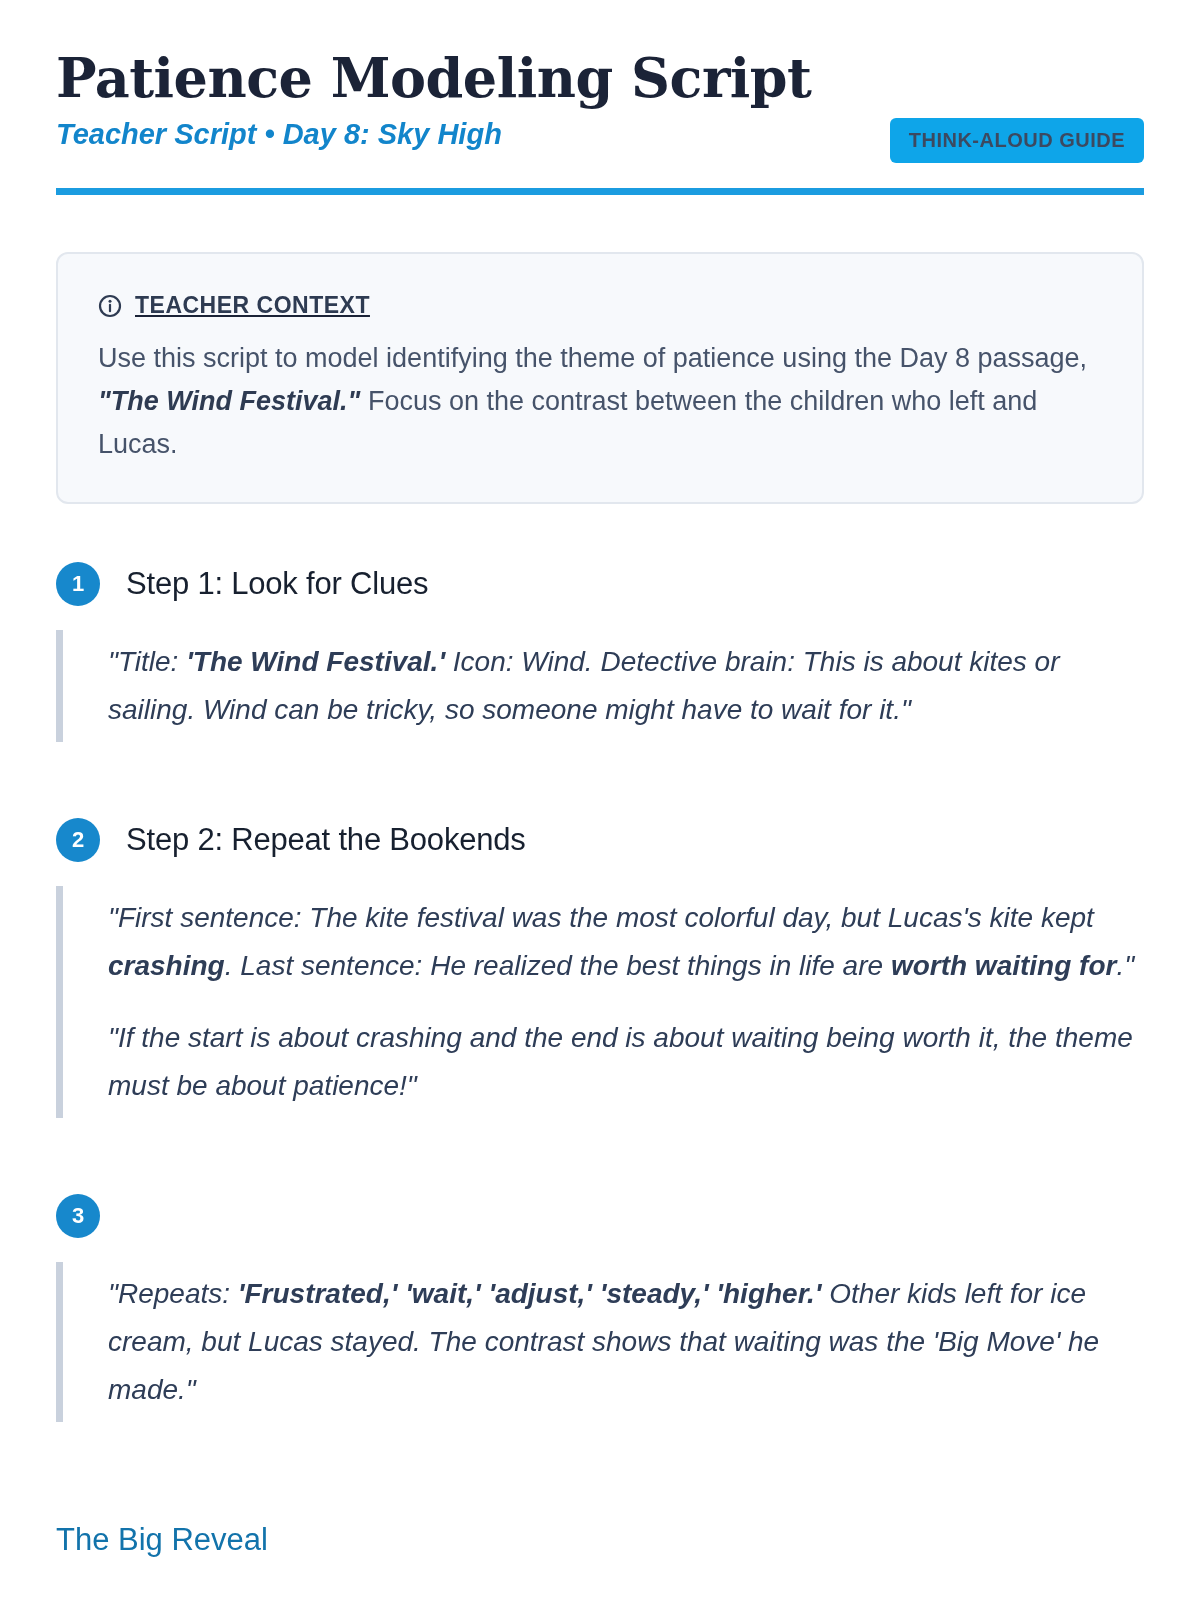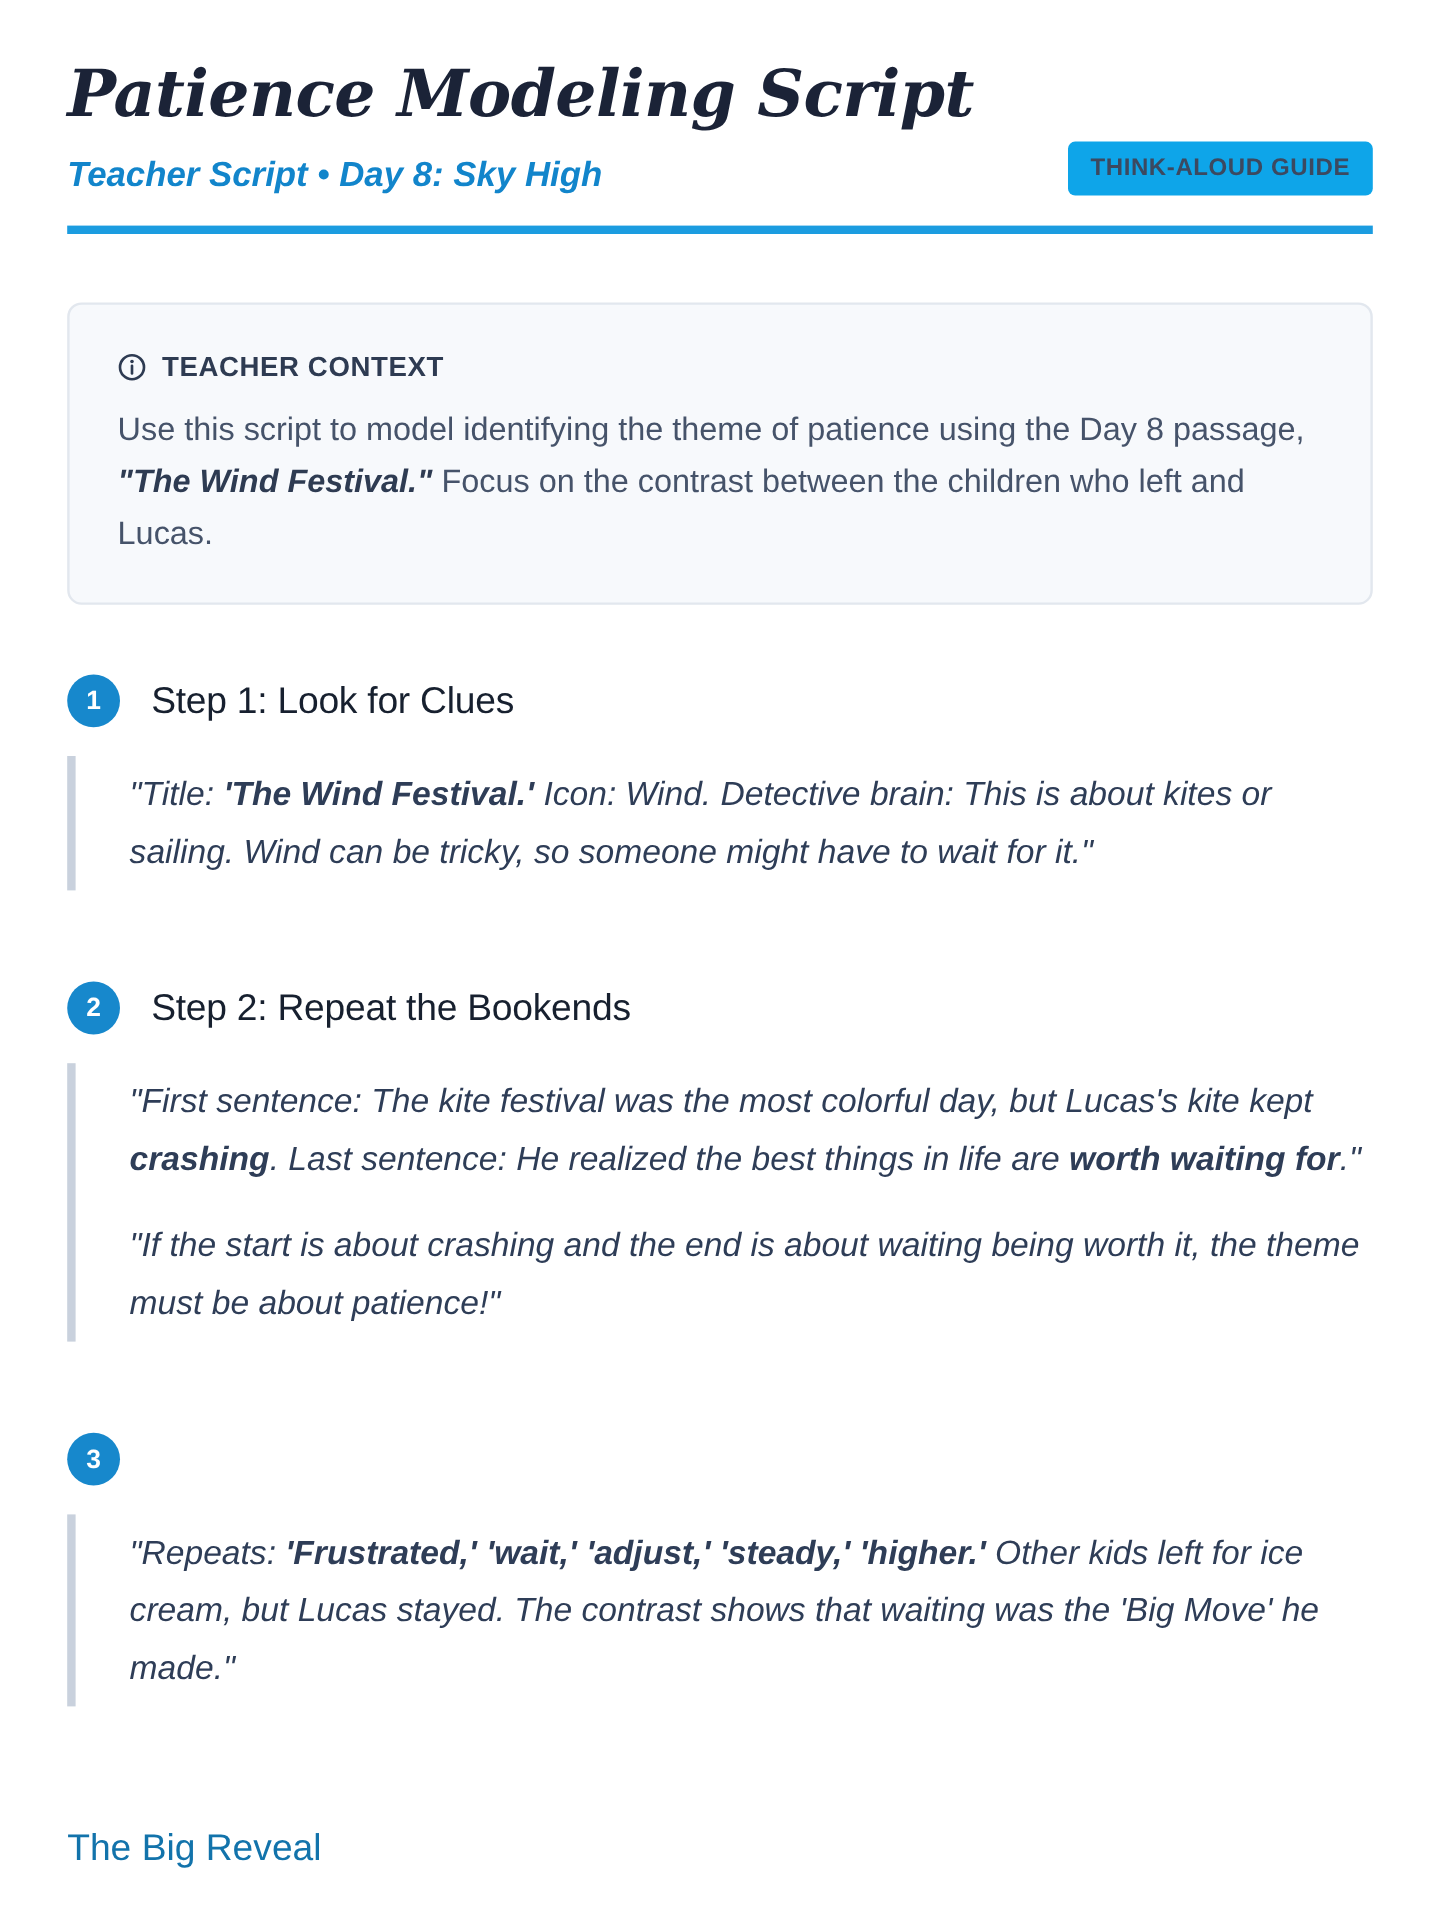--- a/index.html
+++ b/index.html
@@ -12,25 +12,24 @@
   .page { padding: 48px 56px 0 56px; }
 
   
   .title {
     font-family: "DejaVu Serif", serif;
     font-weight: 700;
     font-size: 54px;
     line-height: 1.12;
     color: #1b2337;
     letter-spacing: -0.5px;
-    font-style: italic;
   }
   .sub-row {
     margin-top: 10px;
-    display: flex; align-items: flex-end; justify-content: space-between;
+    display: flex; align-items: flex-start; justify-content: space-between;
   }
   .subtitle {
     font-size: 29px; font-weight: 700; font-style: italic;
     color: #1285cb;
   }
   .badge {
     background: #0ea5e9;
     color: #3c4960;
     font-size: 20px; font-weight: 700; letter-spacing: 0.5px;
     padding: 11px 19px;
@@ -44,21 +43,21 @@
   }
 
   
   .context {
     margin-top: 57px;
     background: #f7f9fc;
     border: 2px solid #e2e7ee;
     border-radius: 12px;
     padding: 38px 40px 36px 40px;
   }
-  .context-head { display: flex; align-items: center; gap: 13px; }
+  .context-head { display: flex; align-items: center; gap: 13px; text-decoration: underline; }
   .info-icon { display: inline-flex; width: 24px; height: 24px; }
   .context-label {
     font-size: 23px; font-weight: 700; letter-spacing: 0.5px;
     color: #2e3b52;
   }
   .context-body {
     margin-top: 18px;
     font-size: 27px;
     line-height: 43px;
     color: #46536a;

